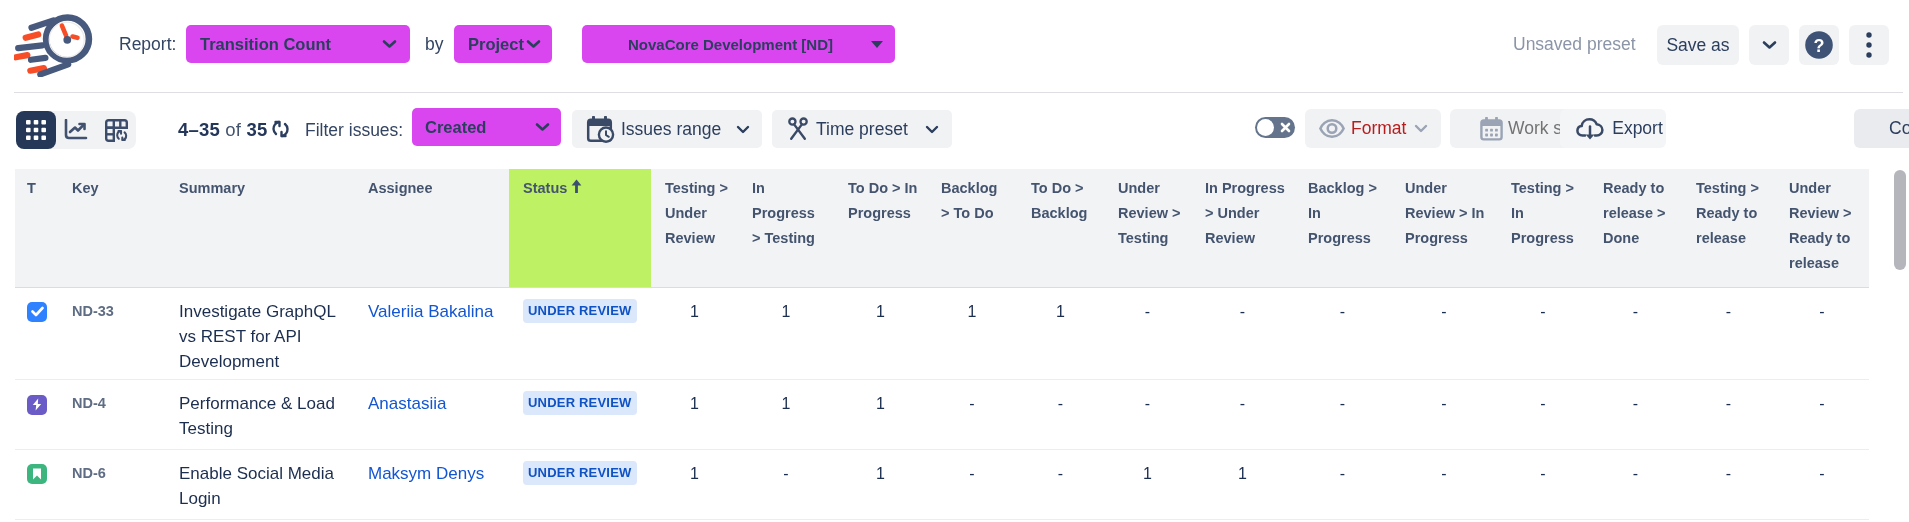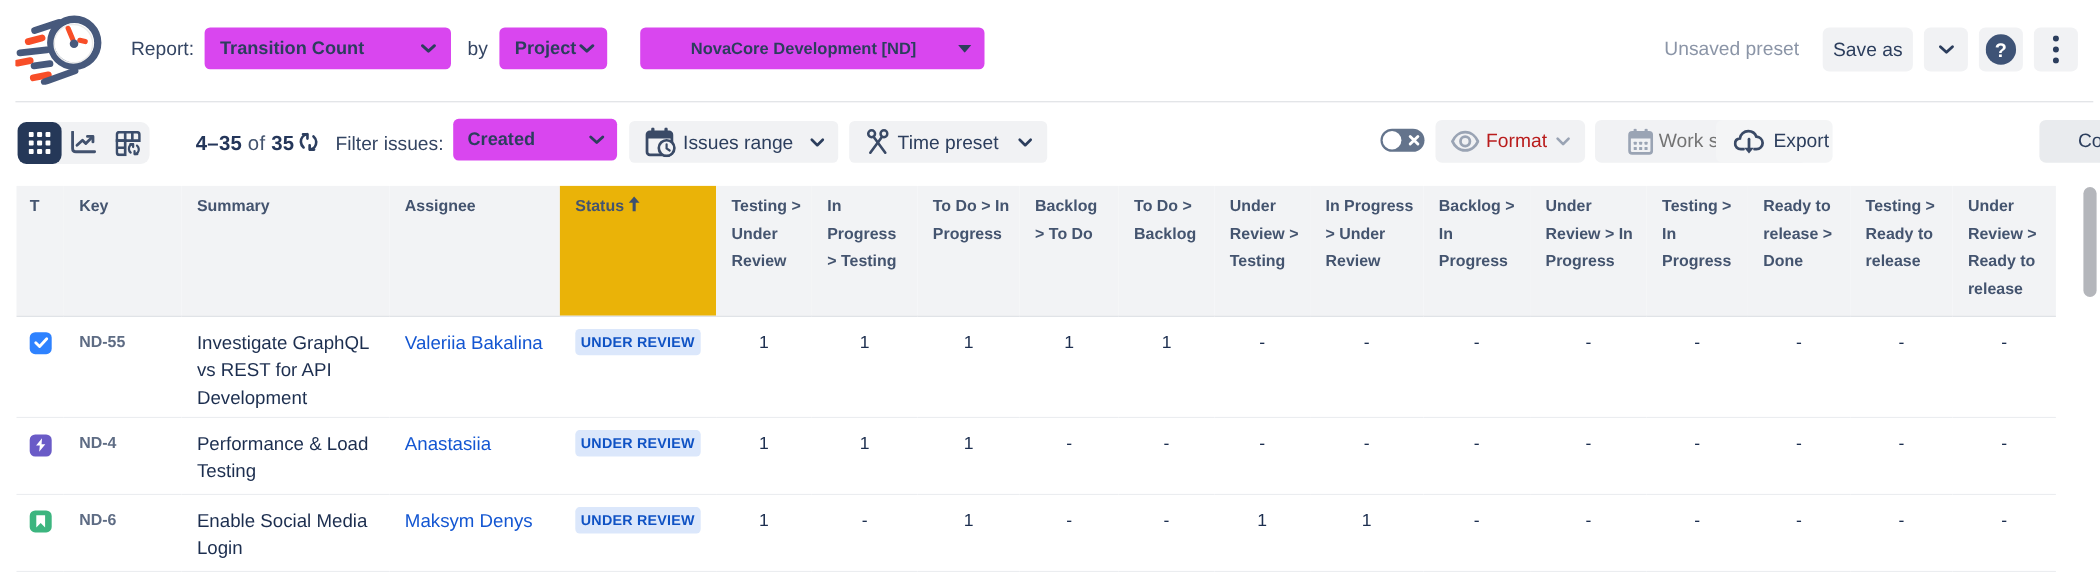--- a/index.html
+++ b/index.html
@@ -6,21 +6,21 @@
 html,body{width:1909px;height:522px;overflow:hidden;background:#fff;
 font-family:"Liberation Sans",sans-serif;}
 .abs{position:absolute;}
 .sel{position:absolute;background:#d946ef;border-radius:5px;display:flex;align-items:center;color:#2c3e5d;}
 .btn{position:absolute;background:#f1f2f4;border-radius:6px;display:flex;align-items:center;justify-content:center;color:#2c3e5d;}
 .lbl{position:absolute;font-size:17.5px;color:#344563;}
 svg{display:block;}
 
 table{position:absolute;left:15px;top:169px;width:1854px;border-collapse:collapse;table-layout:fixed;}
 thead td{background:#f2f3f5;vertical-align:top;padding:7px 0 0 14px;font-weight:bold;font-size:14.5px;line-height:25px;color:#44546f;white-space:nowrap;border-bottom:1px solid #d9dce1;}
-thead td.st{background:#eab308;}
+thead td.st{background:#bef264;}
 tbody td{vertical-align:top;padding:11px 0 0 14px;font-size:17px;line-height:25px;color:#1c2e4f;}
 tbody tr{border-bottom:1px solid #ebedf0;}
 td.num{text-align:center;padding-left:0;font-size:16px;}
 td.key{font-weight:bold;font-size:14.5px;color:#5e6c84;}
 td.icon{padding:14px 0 0 12px;}
 td.asg{color:#1356d2;}
 .chip{display:inline-block;background:#dbe7fb;color:#0f52c4;font-weight:bold;font-size:13px;line-height:16px;padding:4px 5px;border-radius:4px;letter-spacing:0.2px;vertical-align:top;}
 .tico{width:20px;height:20px;border-radius:5px;display:flex;align-items:center;justify-content:center;}
 </style>
 </head>
@@ -265,21 +265,21 @@
 </thead>
 <tbody>
 <tr style="height:92px;">
 <td class="icon">
           <div class="tico" style="background:#2e82ff;">
             <svg width="13" height="11" viewBox="0 0 13 11">
               <path d="M1.5 5.5 L5 9 L11.5 2" fill="none" stroke="#fff" stroke-width="2.6" stroke-linecap="round" stroke-linejoin="round"></path>
             </svg>
           </div>
         </td>
-<td class="key">ND-55</td>
+<td class="key">ND-33</td>
 <td>Investigate GraphQL vs&nbsp;REST for API Development</td>
 <td class="asg">Valeriia Bakalina</td>
 <td><span class="chip">UNDER REVIEW</span></td>
 <td class="num">1</td>
         <td class="num">1</td>
         <td class="num">1</td>
         <td class="num">1</td>
         <td class="num">1</td>
 <td class="num">-</td>
         <td class="num">-</td>

